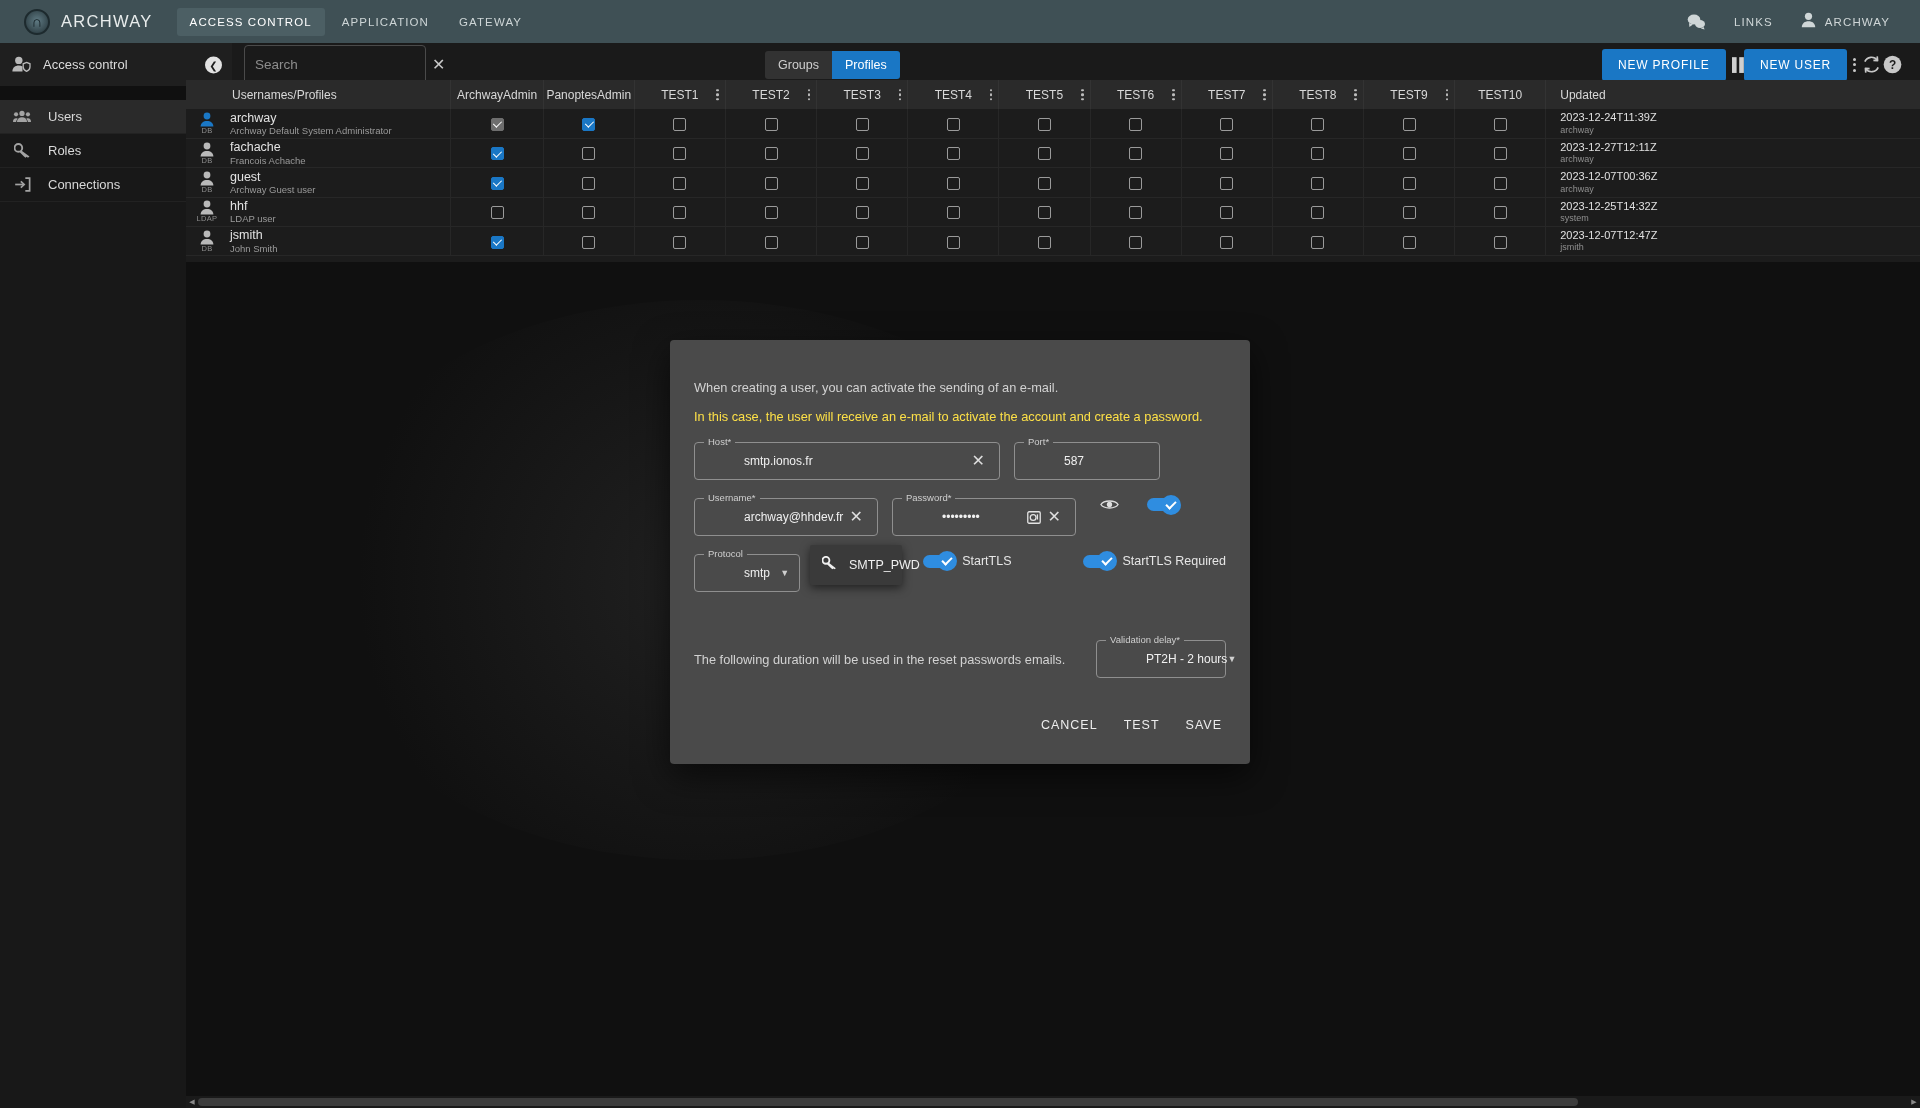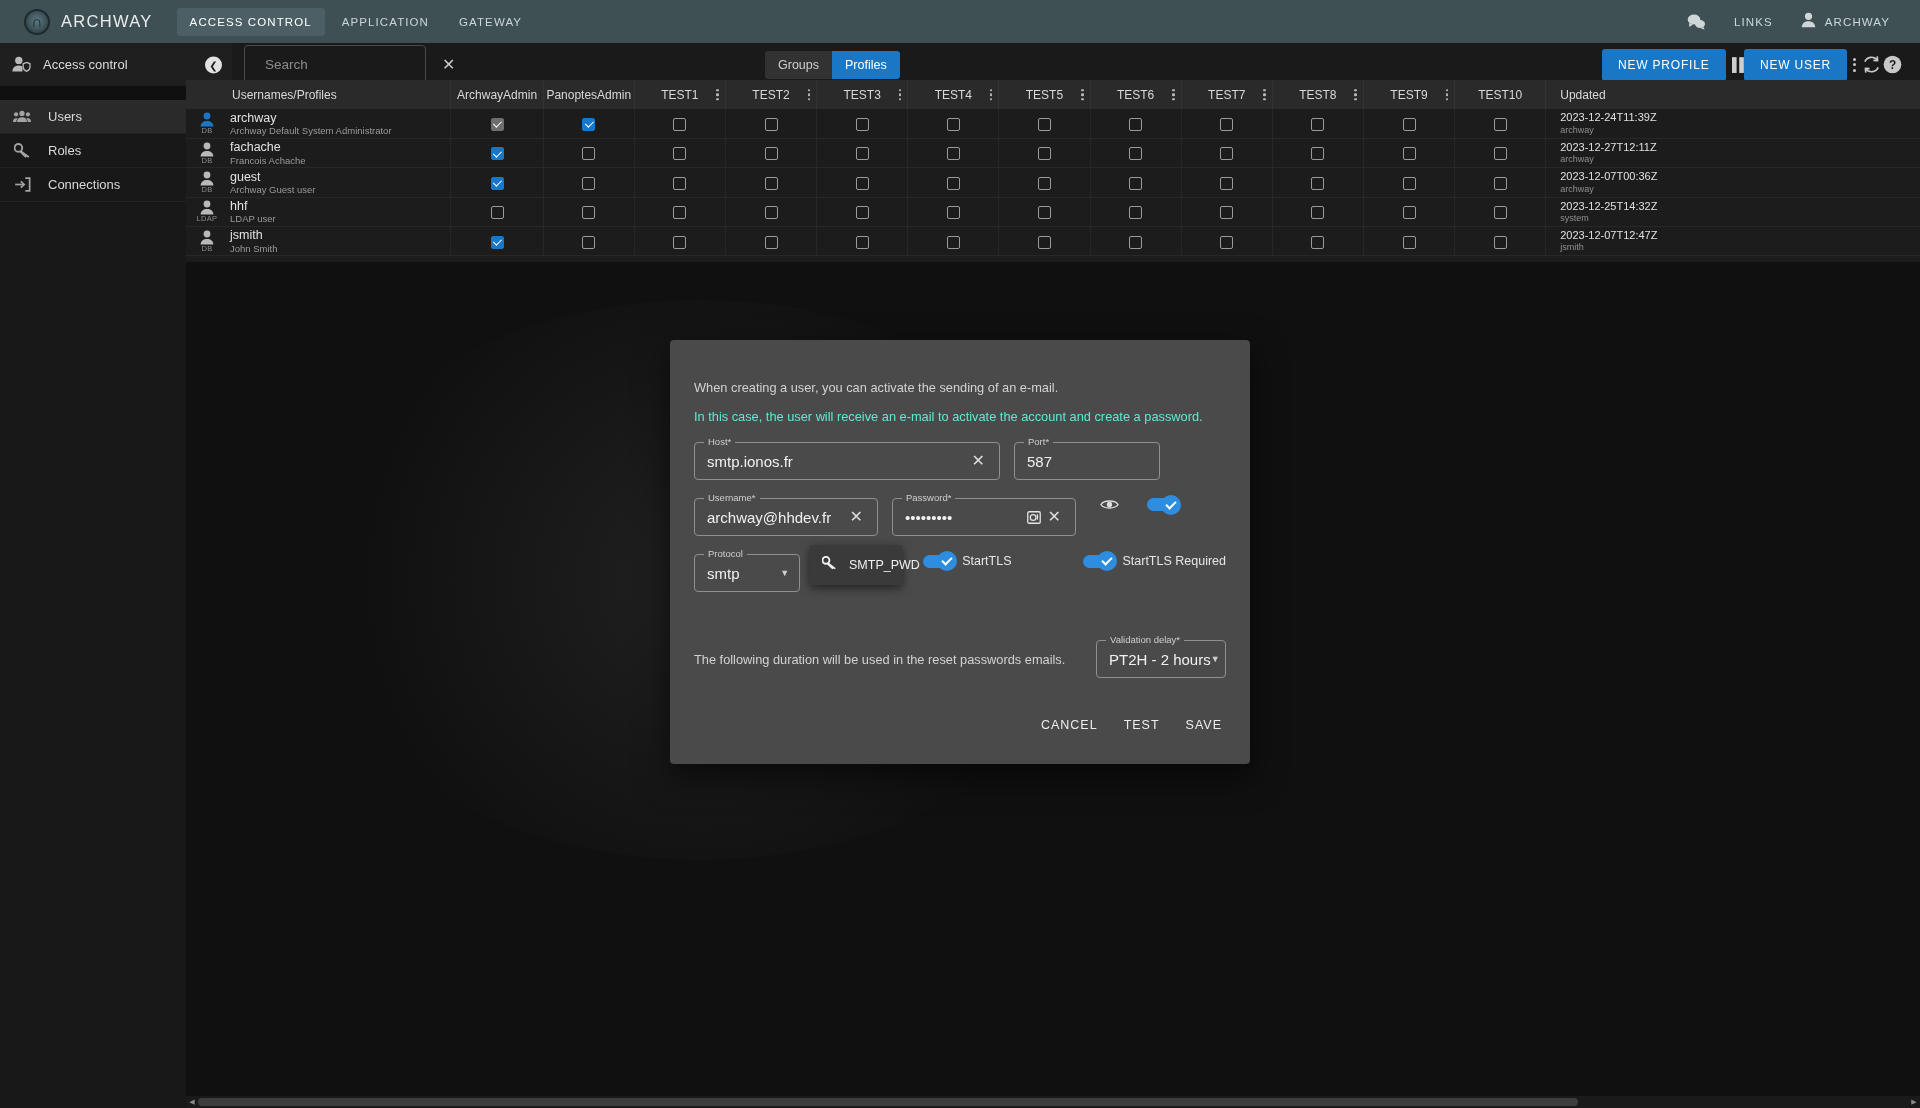--- a/index.html
+++ b/index.html
@@ -47,21 +47,21 @@
   }
   .ac-icon { color: #b9b9b9; display: flex; }
   .ac-title { font-size: 13px; color: #dcdcdc; }
   .collapse-btn {
     position: absolute; right: 10px; top: 50%; transform: translateY(-50%);
     width: 17px; height: 17px; border-radius: 50%; background: #e2e2e2; color: #1d1d1d;
     display: flex; align-items: center; justify-content: center; font-size: 10px; cursor: pointer;
   }
   .search-box {
     margin-left: 12px; width: 182px; height: 39px; border: 1px solid #4a4a4a; border-radius: 4px;
-    display: flex; align-items: center; padding: 0 20px; background: transparent;
+    display: flex; align-items: center; padding: 0 10px; background: transparent;
   }
   .search-input {
     flex: 1; background: transparent; border: none; outline: none;
     color: #d5d5d5; font-size: 13.5px; font-family: "Liberation Sans", sans-serif;
   }
   .search-input::placeholder { color: #8d8d8d; }
   .x-icon { color: #c8c8c8; font-size: 16px; cursor: pointer; line-height: 1; }
   .seg-wrap { position: absolute; left: 765px; display: flex; }
   .seg {
     font-size: 12.5px; padding: 7px 13px; color: #cfcfcf; background: #323232;
@@ -169,34 +169,34 @@
   .toggle .knob {
     position: absolute; right: -4px; top: -3.5px; width: 20px; height: 20px; border-radius: 50%;
     background: #2f8de0; display: flex; align-items: center; justify-content: center;
   }
   .toggle .knob::after {
     content: ""; width: 4px; height: 8px; border: solid #fff; border-width: 0 2px 2px 0;
     transform: rotate(45deg); margin-top: -2px;
   }
   .toggle-label { font-size: 13px; color: #e8e8e8; }
   .dlg-p { font-size: 12.8px; color: #d2d2d2; margin-top: 18px; }
-  .dlg-p2 { font-size: 12.8px; color: #5eead4; margin-top: 14px; }
+  .dlg-p2 { font-size: 12.8px; color: #fde047; margin-top: 14px; }
 
   .row { display: flex; gap: 14px; margin-top: 18px; align-items: flex-start; }
   .field {
     position: relative; border: 1px solid #8f8f8f; border-radius: 4px; height: 38px;
     display: flex; align-items: center; padding: 0 10px 0 12px;
   }
   .field-label {
     position: absolute; top: -7px; left: 9px; background: #4a4a4a; padding: 0 4px;
     font-size: 9.5px; color: #cfcfcf; white-space: nowrap;
   }
   .field-input {
     flex: 1; background: transparent; border: none; outline: none; color: #f0f0f0;
-    font-size: 15px; font-family: "Liberation Sans", sans-serif; min-width: 0;
+    font-size: 12px; font-family: "Liberation Sans", sans-serif; min-width: 0; margin-left: 37px;
   }
   .field-x { color: #dedede; font-size: 16px; cursor: pointer; padding: 0 4px; line-height: 1; }
   .f-host { width: 306px; }
   .f-port { width: 146px; }
   .f-user { width: 184px; }
   .f-pass { width: 184px; }
   .f-proto { width: 132px; cursor: pointer; }
   .caret { color: #cfcfcf; font-size: 9px; margin-left: auto; }
   .ico-btn { color: #e4e4e4; cursor: pointer; display: flex; align-items: center; padding: 0 3px; }
   .eye { color: #dedede; cursor: pointer; margin-left: 10px; display: flex; align-items: center; }

